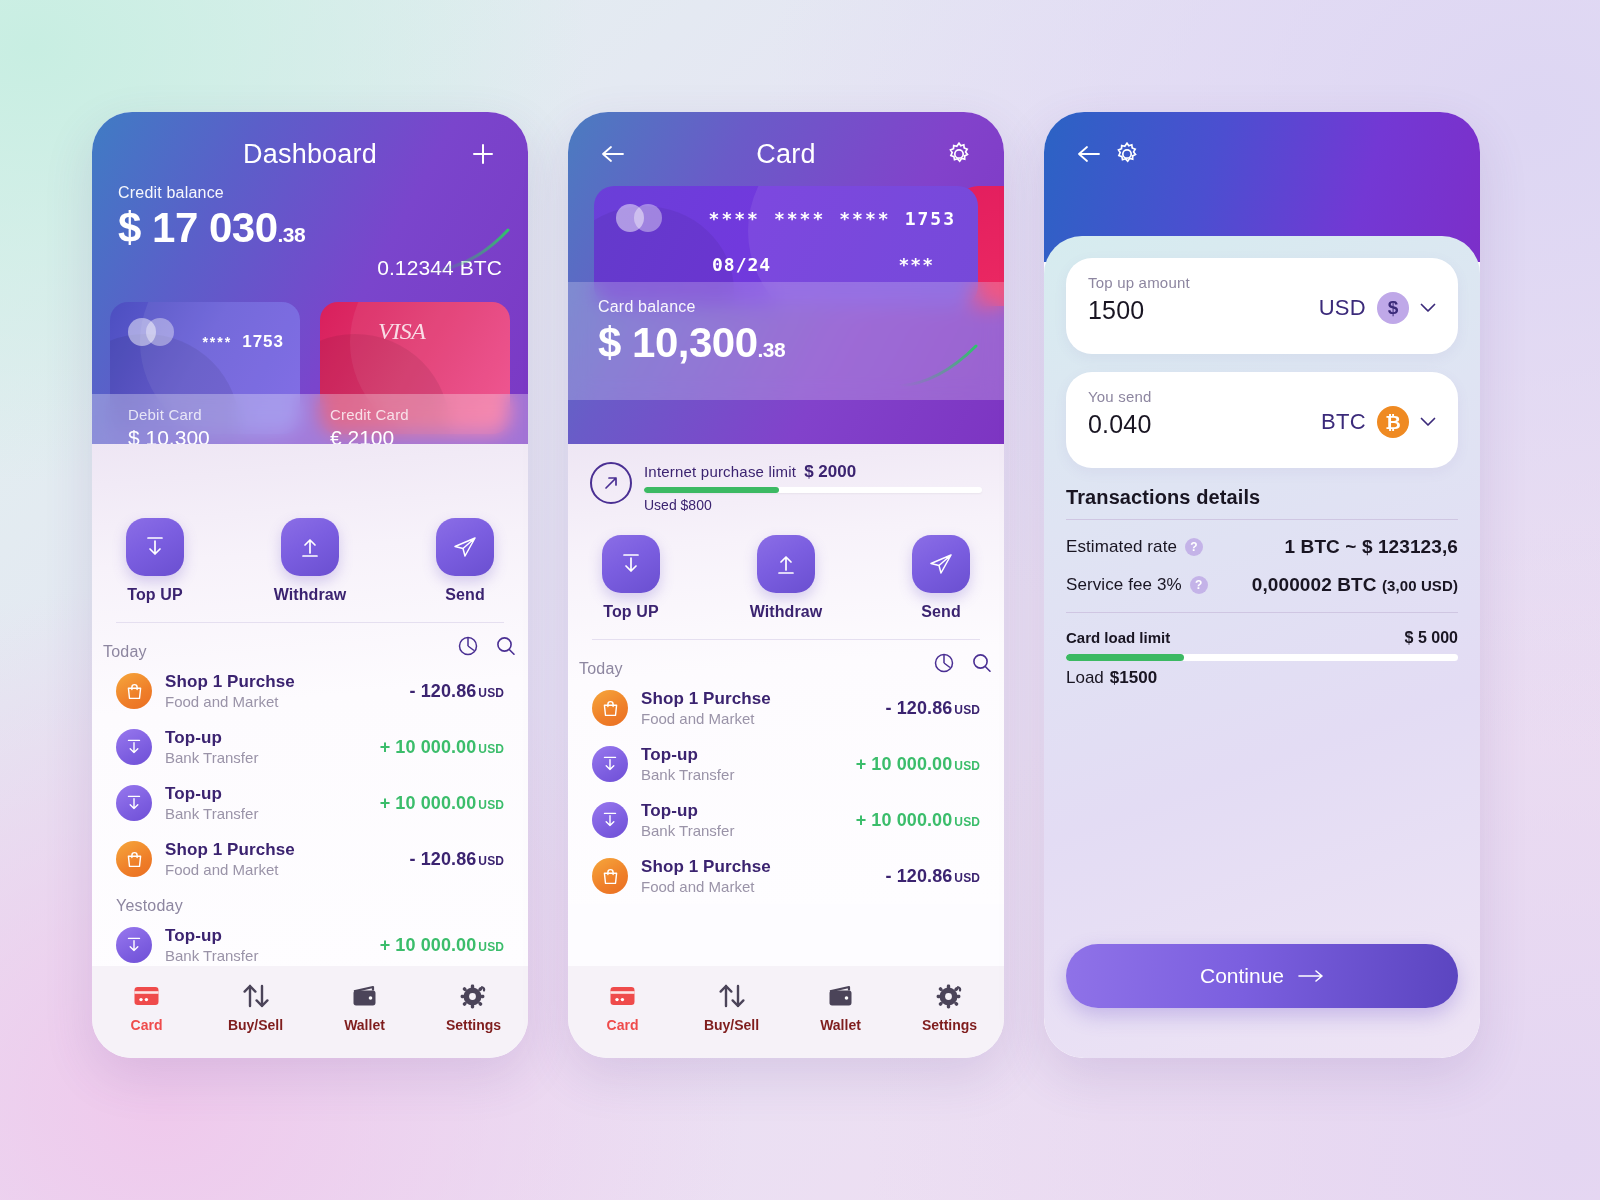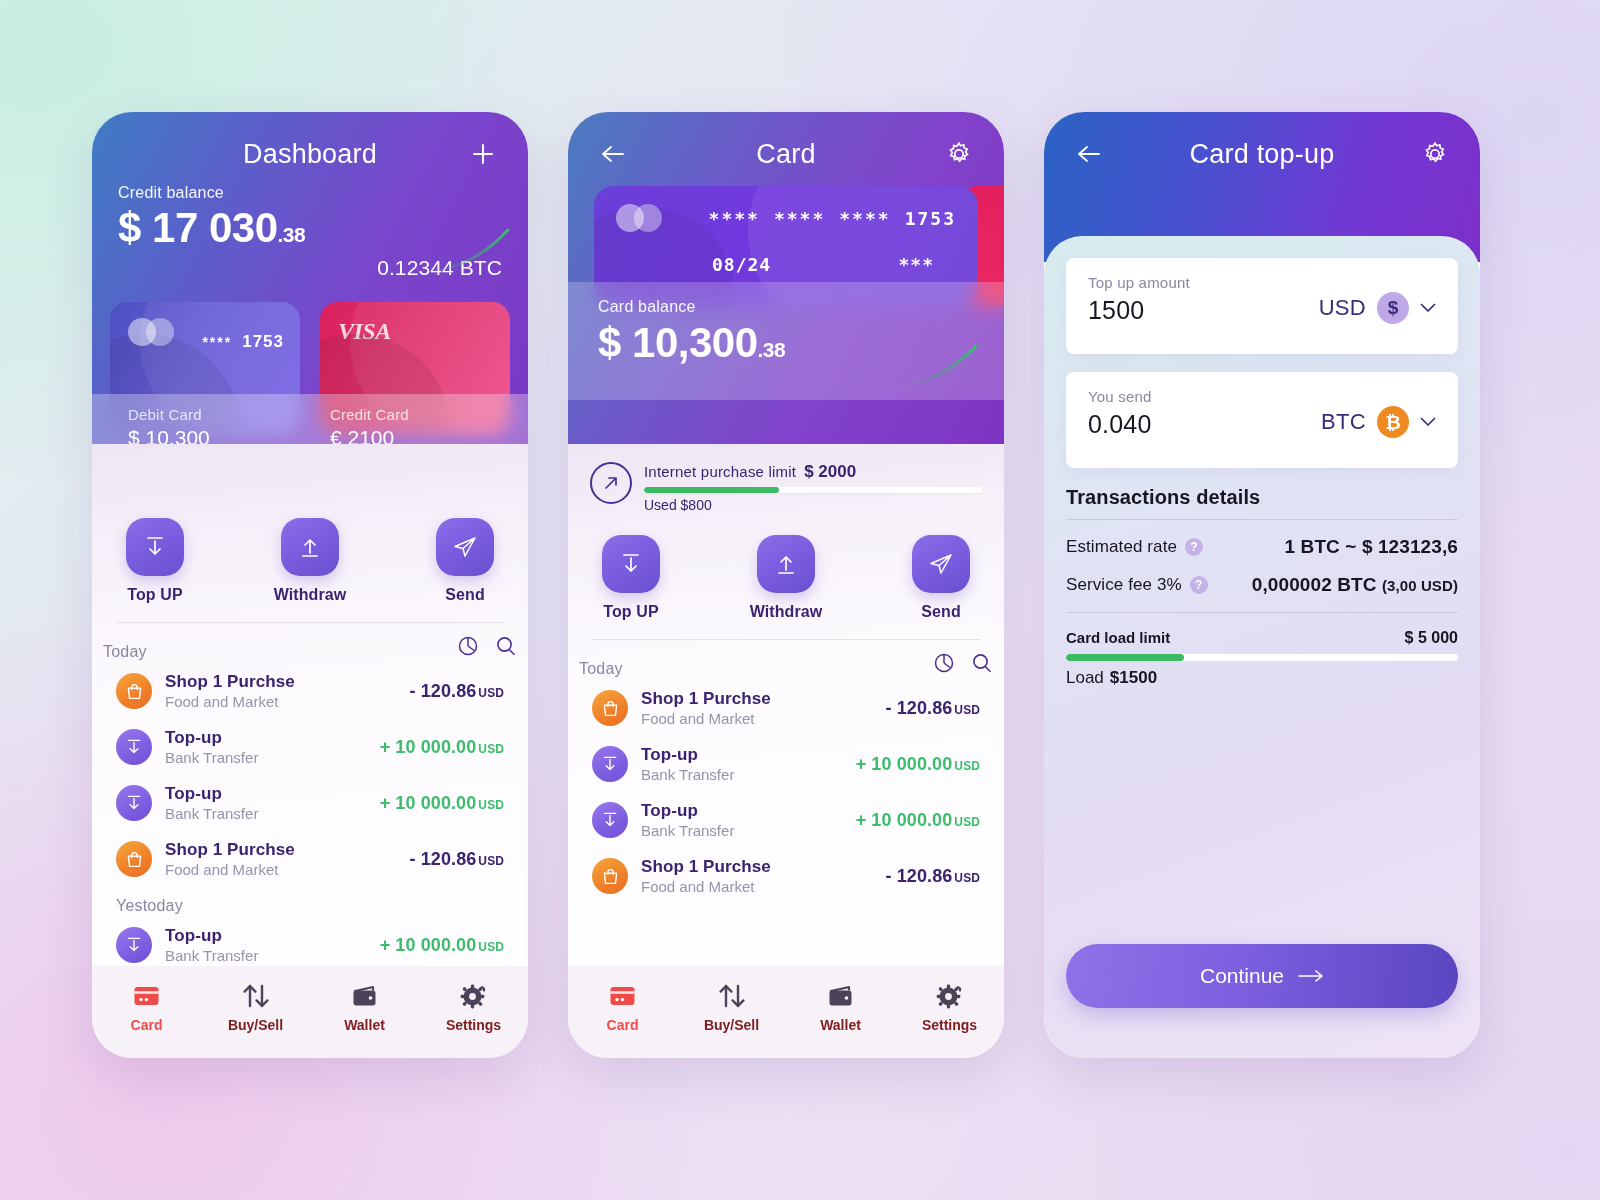--- a/index.html
+++ b/index.html
@@ -115,23 +115,24 @@
   }
   .mc-num .stars { font-size: 14px; letter-spacing: 2px; }
   .mastercard { display: flex; position: relative; width: 46px; height: 28px; }
   .mastercard i {
     position: absolute; top: 0; width: 28px; height: 28px; border-radius: 50%;
     background: rgba(255,255,255,.48);
   }
   .mastercard i:nth-child(2) { left: 18px; background: rgba(255,255,255,.38); }
   .visa {
     font-family: "Liberation Serif", serif;
-    font-style: italic; font-weight: 700;
+    font-style: italic; font-weight: 400;
     font-size: 24px; letter-spacing: -.5px;
     color: rgba(255,255,255,.82);
+    margin-left: 40px;
   }
 
   
   .glass-strip {
     position: absolute; left: 0; right: 0; bottom: -56px;
     height: 96px;
     background: rgba(255,255,255,.30);
     backdrop-filter: blur(9px);
     -webkit-backdrop-filter: blur(9px);
     display: flex; gap: 4px;
@@ -286,21 +287,21 @@
   
   .sheet3 {
     position: absolute; left: 0; right: 0; top: 124px; bottom: 0;
     border-radius: 38px 38px 40px 40px;
     background: linear-gradient(160deg, #d6ecef 0%, #dfe4f3 30%, #e3dcf4 62%, #eee4f5 100%);
     padding: 22px 22px 0;
     overflow: hidden;
   }
   .field {
     background: #fff;
-    border-radius: 8px;
+    border-radius: 26px;
     height: 96px;
     padding: 16px 22px 0;
     display: flex; align-items: flex-start;
     box-shadow: 0 4px 14px rgba(120,90,170,.07);
     margin-bottom: 18px;
   }
   .f-left { flex: 1; }
   .f-lab { font-size: 15px; color: #8d86a0; letter-spacing: .2px; }
   .f-val { font-size: 25px; color: #191522; margin-top: 5px; letter-spacing: .2px; }
   .f-right { display: flex; align-items: center; gap: 11px; padding-top: 18px; cursor: pointer; }
@@ -832,21 +833,20 @@
 </div>
 
 <div class="phone" id="phone3">
   <div class="hero hero3">
     <div class="topbar">
       <div class="icon-btn">
         <svg width="26" height="22" viewBox="0 0 26 22">
             <path d="M23 11H3M3 11l8-7M3 11l8 7" stroke="#fff" stroke-width="1.8" fill="none" stroke-linecap="round" stroke-linejoin="round"></path>
           </svg>
       </div>
-      <div class="ttl">Card top-up</div>
       <div class="icon-btn">
         <svg width="28" height="28" viewBox="0 0 28 28">
             <g stroke="#fff" stroke-width="1.7" fill="none">
               <circle cx="14" cy="14" r="4.2"></circle>
               <path d="M14 3.2l1.8 2.6 3-1 .4 3.2 3 1.1-1.6 2.8 1.9 2.6-2.9 1.4.1 3.2-3.1-.6-1.9 2.6-2.2-2.3-3 .9-.6-3.1-3-1.1 1.3-2.9-1.7-2.7 3-1.2.2-3.2 3.1.8z"></path>
             </g>
           </svg>
       </div>
     </div>
   </div>

